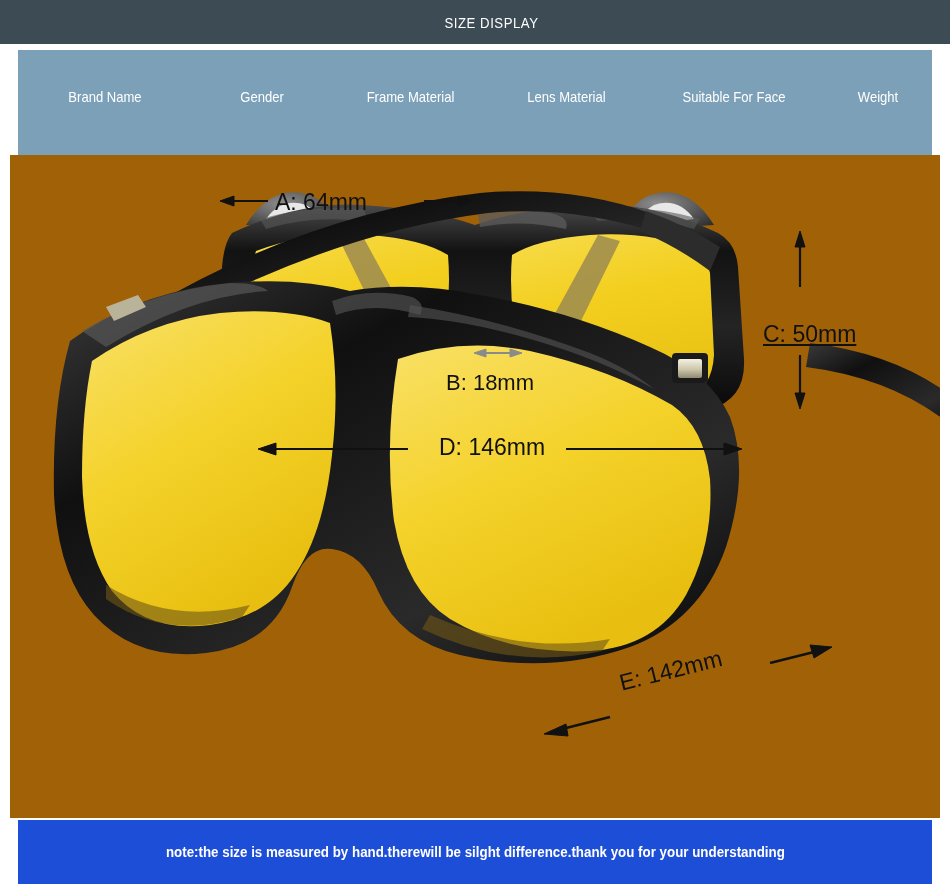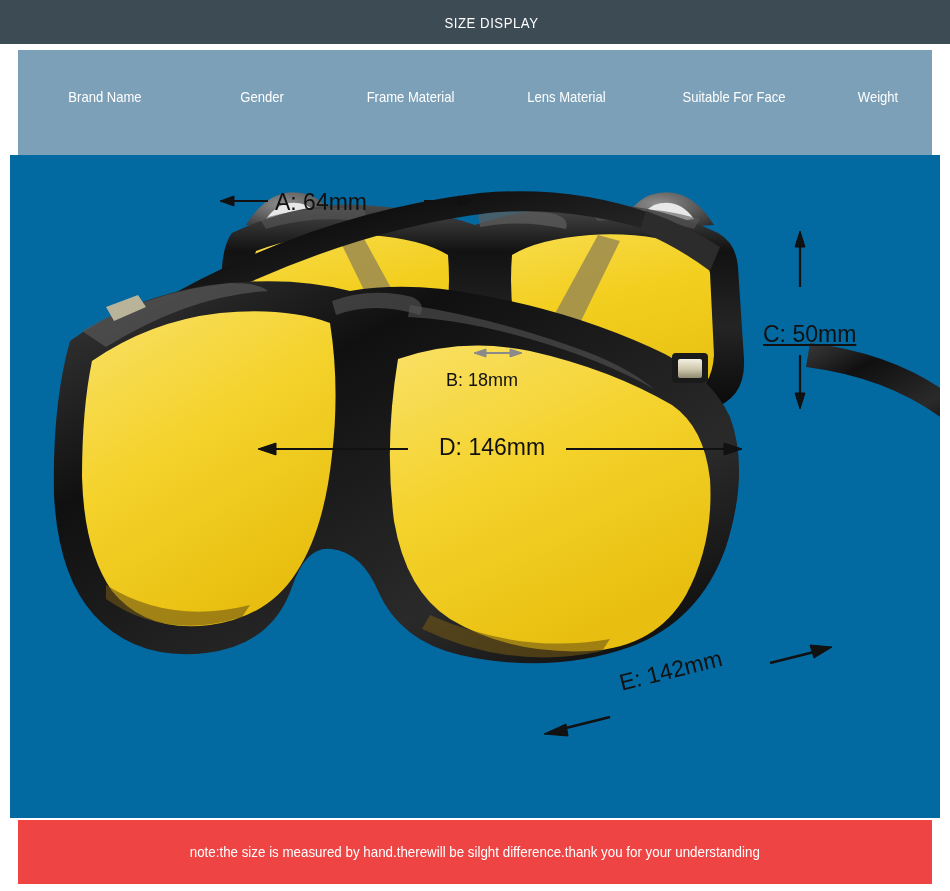--- a/index.html
+++ b/index.html
@@ -62,58 +62,59 @@
   .c2 { width: 157px; }
   .c3 { width: 155px; }
   .c4 { width: 180px; }
   .c5 { width: 108px; }
 
   
   .stage {
     position: absolute;
     left: 10px; top: 155px;
     width: 930px; height: 663px;
-    background: #0369a1;
+    background: #a16207;
     overflow: hidden;
   }
 
   
   .meas {
     position: absolute;
     color: #111111;
     font-size: 23px;
     font-family: "Liberation Sans", sans-serif;
     white-space: nowrap;
   }
   #meas-a { left: 265px; top: 34px; }
-  #meas-b { left: 436px; top: 215px; font-size: 18px; }
+  #meas-b { left: 436px; top: 215px; font-size: 22px; }
   #meas-c { left: 753px; top: 166px; text-decoration: underline; }
   #meas-d { left: 429px; top: 279px; }
   #meas-e {
     left: 610px; top: 515px;
     transform: rotate(-14deg);
     transform-origin: left center;
   }
 
   .svg-layer {
     position: absolute;
     left: 0; top: 0;
     width: 930px; height: 663px;
     pointer-events: none;
   }
 
   
   .footer {
     position: absolute;
     left: 18px; top: 820px;
     width: 914px; height: 64px;
-    background: #ef4444;
+    background: #1d4ed8;
     display: flex;
     align-items: center;
     justify-content: center;
+    font-weight: bold;
   }
   .footer-note {
     color: #ffffff;
     font-size: 14.5px;
     font-family: "Liberation Sans Narrow", "Liberation Sans", sans-serif;
     transform: scaleX(0.92);
     white-space: nowrap;
   }
 </style>
 </head>

